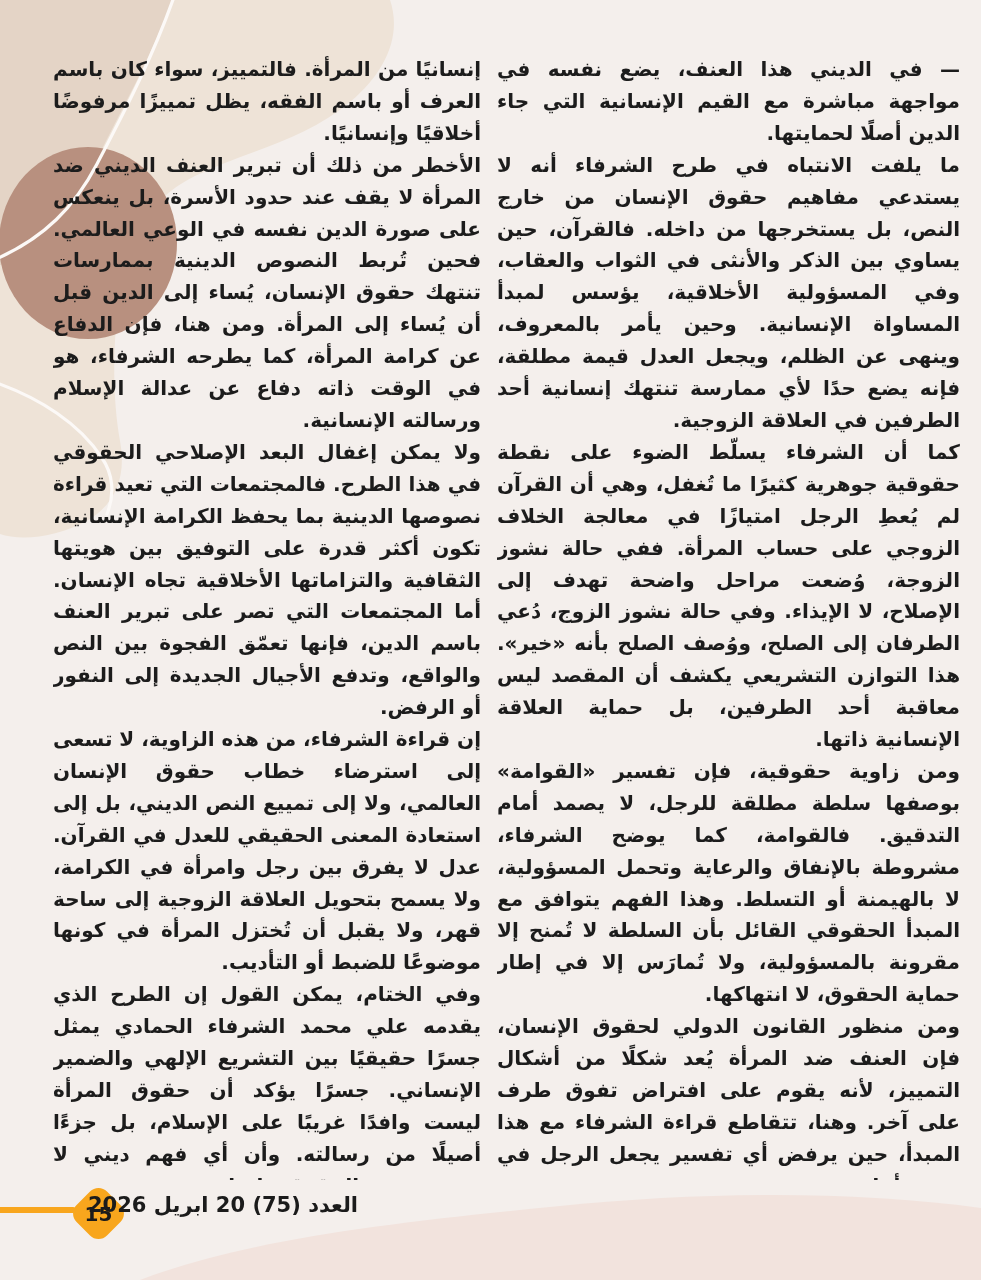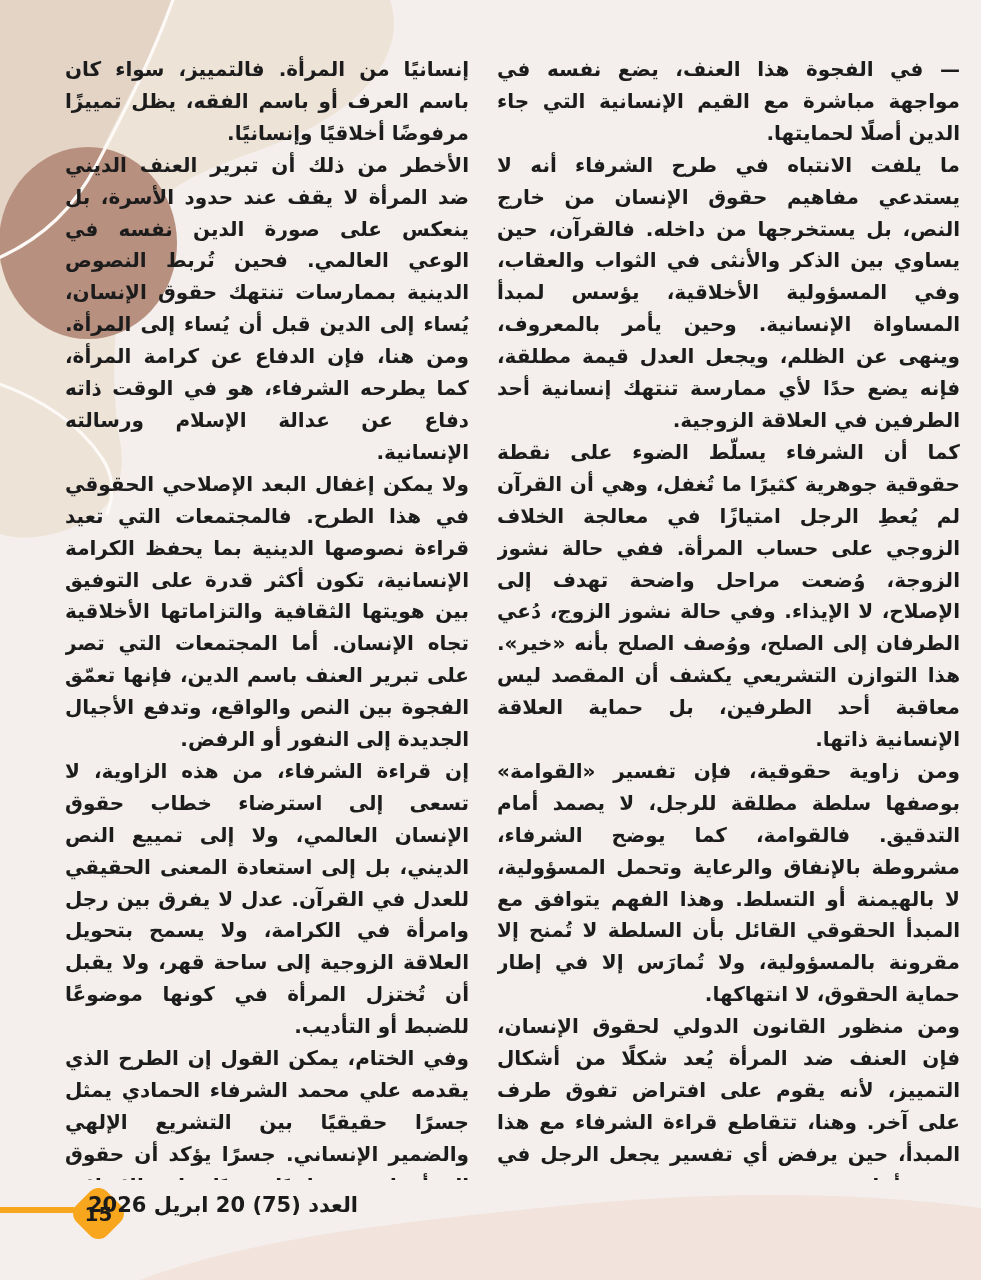--- a/index.html
+++ b/index.html
@@ -30,21 +30,21 @@
   .content{
     position:absolute;
     top:54px;
     right:21px;
     left:53px;
     bottom:100px;
     display:flex;
     gap:16px;
     direction:rtl;
   }
-  .col{ overflow:hidden;margin-left:12px; }
+  .col{ overflow:hidden; }
   .col-first{ flex:0 0 463px; }
   .col-second{ flex:1 1 auto; }
   .col p{
     margin:0;
     direction:rtl;
     text-align:justify;
     font-weight:700;
     font-size:20px;
     line-height:31.9px;
     color:var(--text,#1c1c1c);
@@ -98,21 +98,21 @@
     <ellipse class="shape-rose" cx="88" cy="243" rx="89" ry="96"></ellipse>
 
     <path class="curve-line" d="M 175,-6 C 152,60 122,116 97,164 C 75,206 45,238 -6,260"></path>
     <path class="curve-line" d="M -6,382 C 40,398 80,424 102,458 C 113,474 115,494 107,514"></path>
 
     <path class="shape-wave" d="M 140,1280 C 250,1238 400,1222 560,1206 C 700,1192 850,1190 981,1208 L 981,1280 Z"></path>
   </svg>
 
   <div class="content">
     <div class="col col-first">
-      <p>— في الفجوة هذا العنف، يضع نفسه في مواجهة مباشرة مع القيم الإنسانية التي جاء الدين أصلًا لحمايتها.</p>
+      <p>— في الديني هذا العنف، يضع نفسه في مواجهة مباشرة مع القيم الإنسانية التي جاء الدين أصلًا لحمايتها.</p>
       <p>ما يلفت الانتباه في طرح الشرفاء أنه لا يستدعي مفاهيم حقوق الإنسان من خارج النص، بل يستخرجها من داخله. فالقرآن، حين يساوي بين الذكر والأنثى في الثواب والعقاب، وفي المسؤولية الأخلاقية، يؤسس لمبدأ المساواة الإنسانية. وحين يأمر بالمعروف، وينهى عن الظلم، ويجعل العدل قيمة مطلقة، فإنه يضع حدًا لأي ممارسة تنتهك إنسانية أحد الطرفين في العلاقة الزوجية.</p>
       <p>كما أن الشرفاء يسلّط الضوء على نقطة حقوقية جوهرية كثيرًا ما تُغفل، وهي أن القرآن لم يُعطِ الرجل امتيازًا في معالجة الخلاف الزوجي على حساب المرأة. ففي حالة نشوز الزوجة، وُضعت مراحل واضحة تهدف إلى الإصلاح، لا الإيذاء. وفي حالة نشوز الزوج، دُعي الطرفان إلى الصلح، ووُصف الصلح بأنه «خير». هذا التوازن التشريعي يكشف أن المقصد ليس معاقبة أحد الطرفين، بل حماية العلاقة الإنسانية ذاتها.</p>
       <p>ومن زاوية حقوقية، فإن تفسير «القوامة» بوصفها سلطة مطلقة للرجل، لا يصمد أمام التدقيق. فالقوامة، كما يوضح الشرفاء، مشروطة بالإنفاق والرعاية وتحمل المسؤولية، لا بالهيمنة أو التسلط. وهذا الفهم يتوافق مع المبدأ الحقوقي القائل بأن السلطة لا تُمنح إلا مقرونة بالمسؤولية، ولا تُمارَس إلا في إطار حماية الحقوق، لا انتهاكها.</p>
       <p>ومن منظور القانون الدولي لحقوق الإنسان، فإن العنف ضد المرأة يُعد شكلًا من أشكال التمييز، لأنه يقوم على افتراض تفوق طرف على آخر. وهنا، تتقاطع قراءة الشرفاء مع هذا المبدأ، حين يرفض أي تفسير يجعل الرجل في مرتبة أعلى</p>
     </div>
     <div class="col col-second">
       <p>إنسانيًا من المرأة. فالتمييز، سواء كان باسم العرف أو باسم الفقه، يظل تمييزًا مرفوضًا أخلاقيًا وإنسانيًا.</p>
       <p>الأخطر من ذلك أن تبرير العنف الديني ضد المرأة لا يقف عند حدود الأسرة، بل ينعكس على صورة الدين نفسه في الوعي العالمي. فحين تُربط النصوص الدينية بممارسات تنتهك حقوق الإنسان، يُساء إلى الدين قبل أن يُساء إلى المرأة. ومن هنا، فإن الدفاع عن كرامة المرأة، كما يطرحه الشرفاء، هو في الوقت ذاته دفاع عن عدالة الإسلام ورسالته الإنسانية.</p>
       <p>ولا يمكن إغفال البعد الإصلاحي الحقوقي في هذا الطرح. فالمجتمعات التي تعيد قراءة نصوصها الدينية بما يحفظ الكرامة الإنسانية، تكون أكثر قدرة على التوفيق بين هويتها الثقافية والتزاماتها الأخلاقية تجاه الإنسان. أما المجتمعات التي تصر على تبرير العنف باسم الدين، فإنها تعمّق الفجوة بين النص والواقع، وتدفع الأجيال الجديدة إلى النفور أو الرفض.</p>
       <p>إن قراءة الشرفاء، من هذه الزاوية، لا تسعى إلى استرضاء خطاب حقوق الإنسان العالمي، ولا إلى تمييع النص الديني، بل إلى استعادة المعنى الحقيقي للعدل في القرآن. عدل لا يفرق بين رجل وامرأة في الكرامة، ولا يسمح بتحويل العلاقة الزوجية إلى ساحة قهر، ولا يقبل أن تُختزل المرأة في كونها موضوعًا للضبط أو التأديب.</p>

